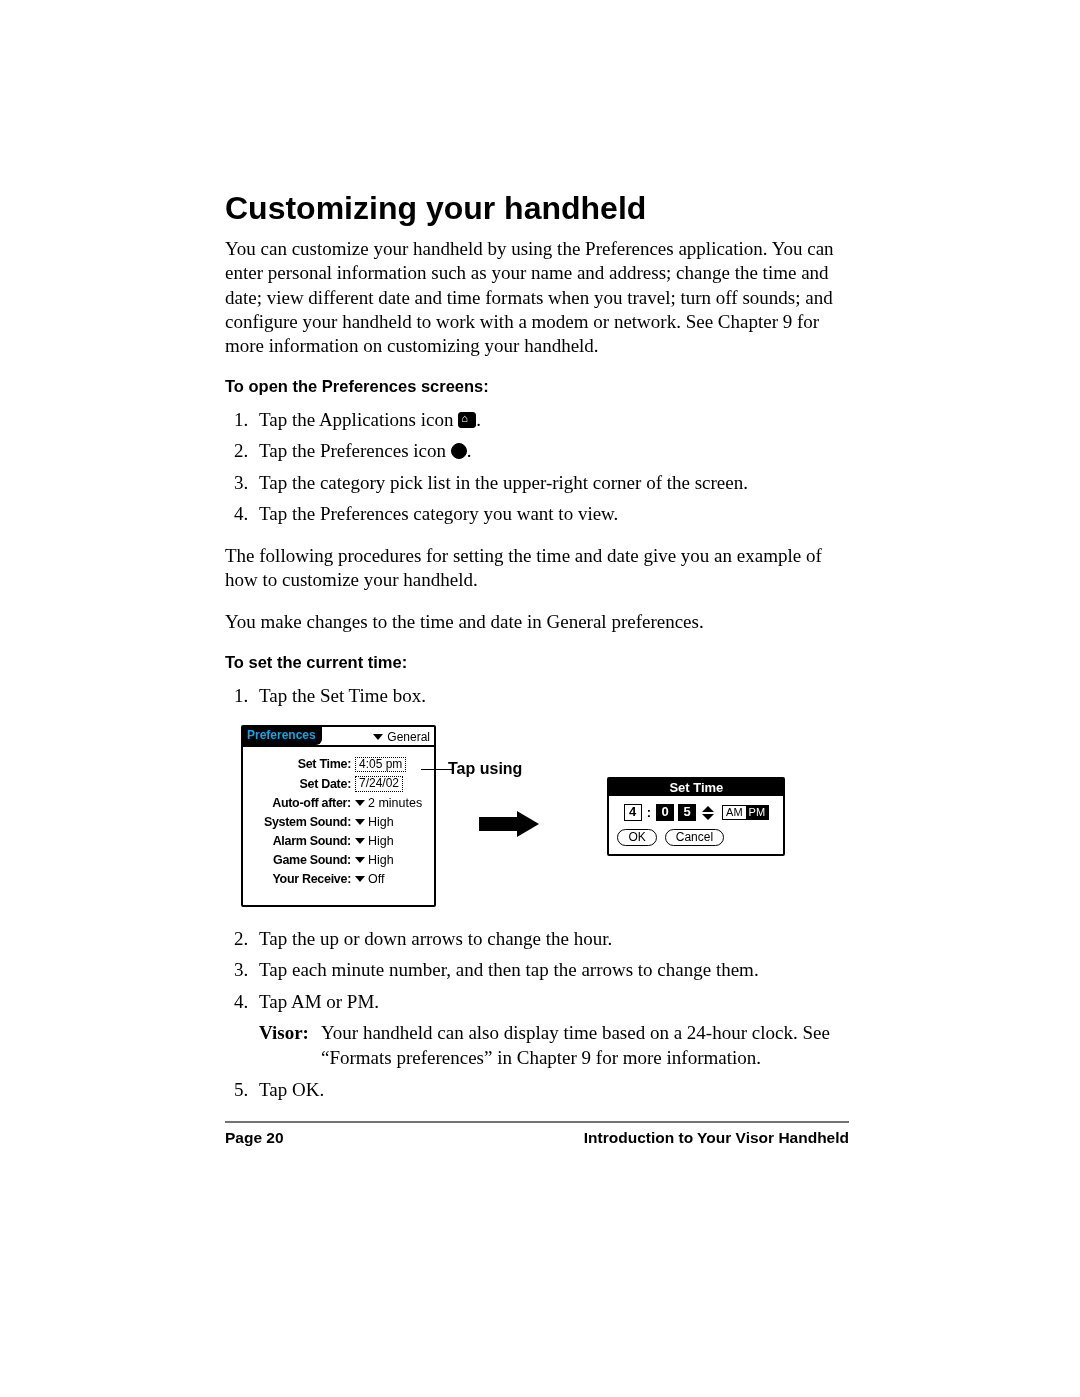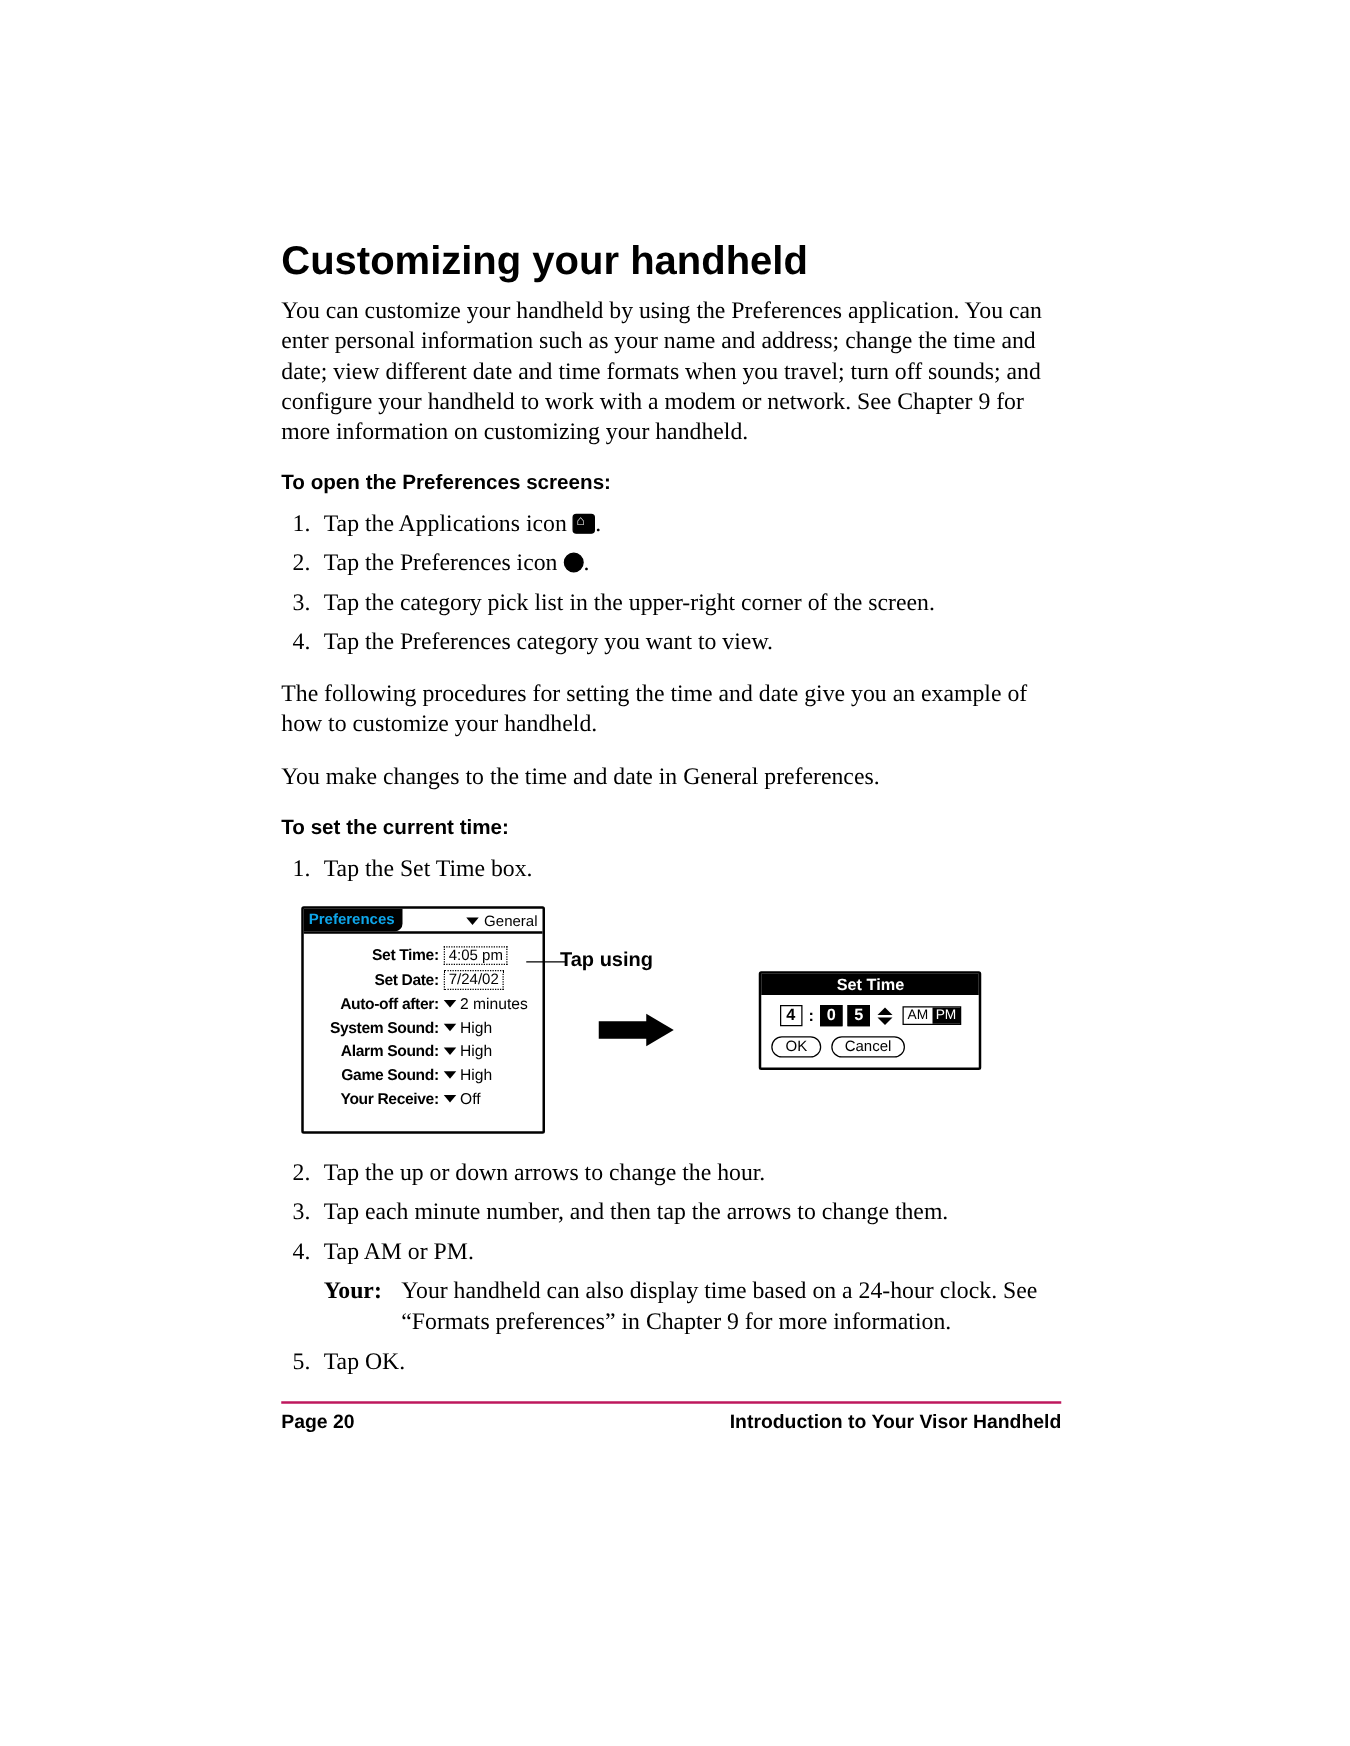--- a/index.html
+++ b/index.html
@@ -265,21 +265,21 @@
     margin: 6px 0 6px 0;
     font-size: 19px;
     line-height: 1.28;
   }
   .note-label {
     font-weight: 700;
     width: 62px;
     flex-shrink: 0;
   }
   .footer-rule {
-    border-top: 2px solid #be185d;
+    border-top: 2px solid #737373;
     margin-top: 18px;
     padding-top: 6px;
     display: flex;
     justify-content: space-between;
     font-family: Arial, sans-serif;
     font-weight: 700;
     font-size: 15.5px;
   }
 </style>
 </head>
@@ -405,21 +405,21 @@
     </div>
 
   </div>
 
   <ol start="2">
     <li>Tap the up or down arrows to change the hour.</li>
     <li>Tap each minute number, and then tap the arrows to change them.</li>
     <li>
       <span>Tap AM or PM.</span>
       <div class="note-block">
-        <div class="note-label">Your:</div>
+        <div class="note-label">Visor:</div>
         <div>Your handheld can also display time based on a 24-hour clock. See “Formats preferences” in Chapter 9 for more information.</div>
       </div>
     </li>
     <li>Tap OK.</li>
   </ol>
 
   <div class="footer-rule">
     <span>Page 20</span>
     <span>Introduction to Your Visor Handheld</span>
   </div>

